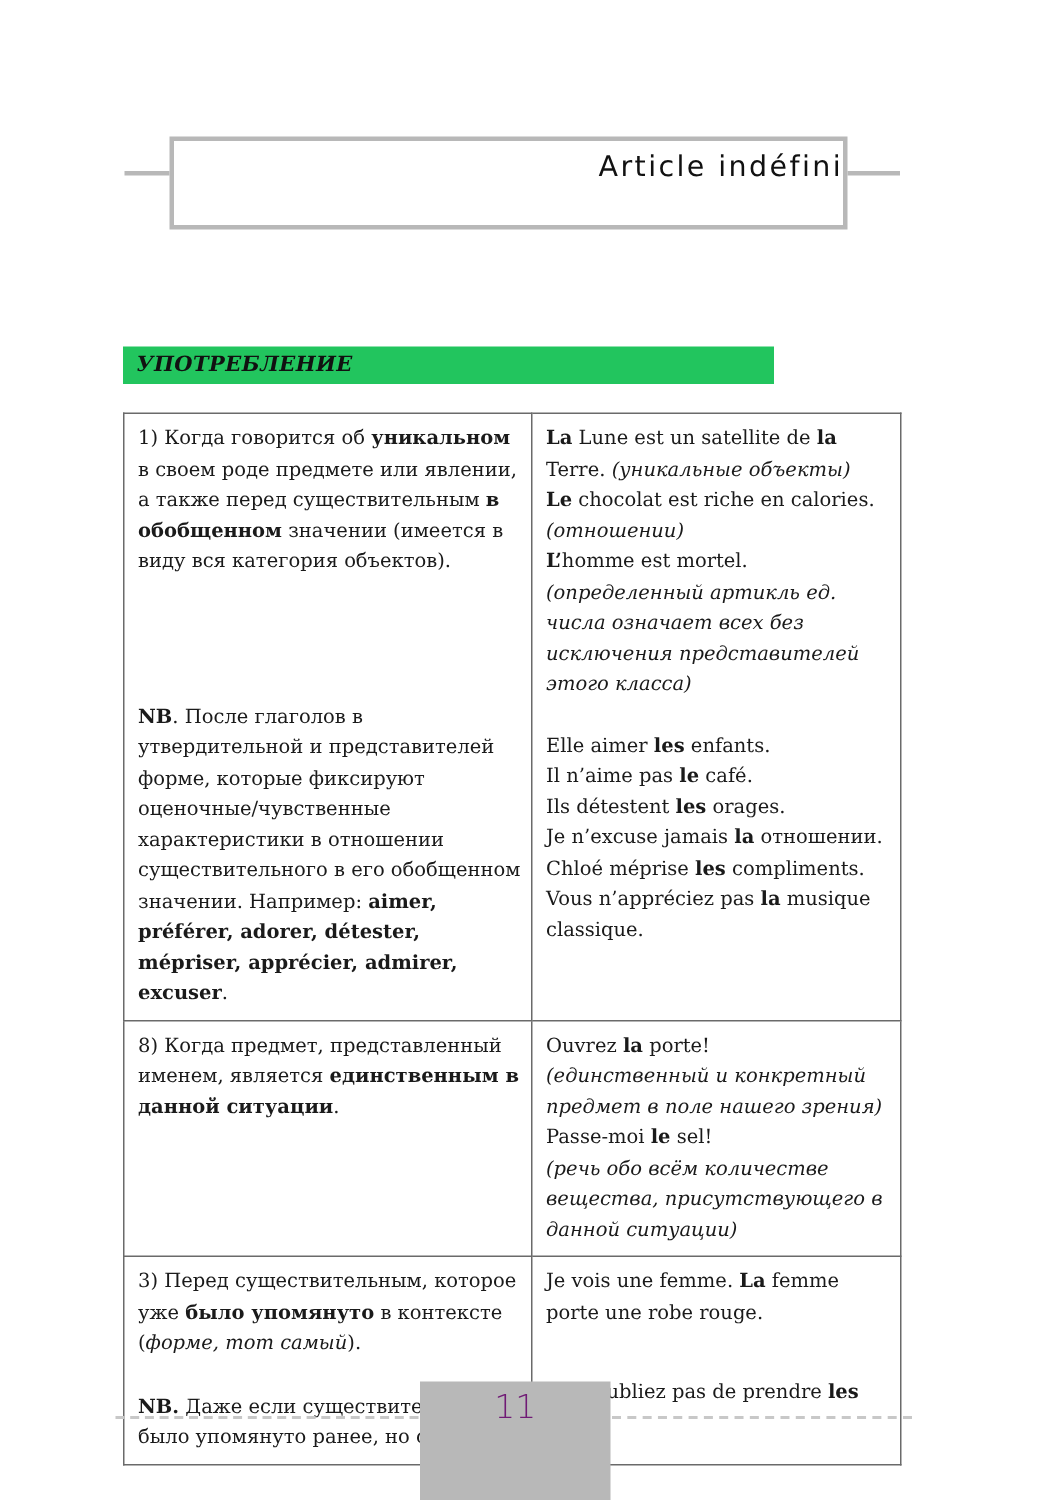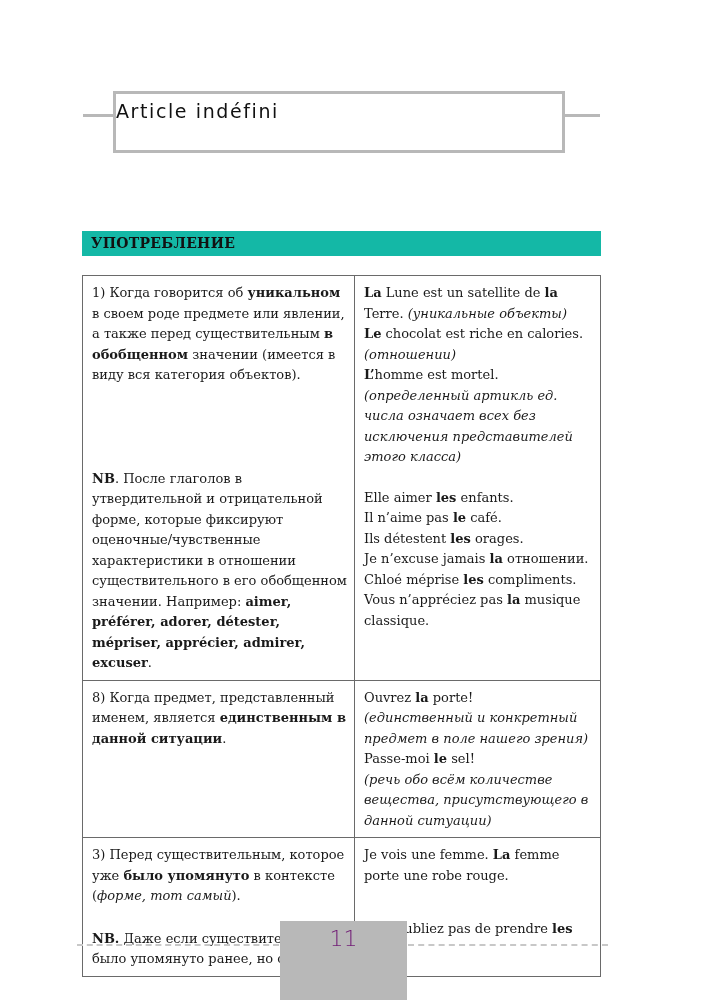--- a/index.html
+++ b/index.html
@@ -1,26 +1,26 @@
 <!DOCTYPE html>
 <html><head>
 <meta charset="utf-8">
 <style>
   html, body { margin:0; padding:0; }
   body { width:702px; height:1000px; background:#ffffff; position:relative; overflow:hidden;
          font-family:"DejaVu Serif", serif; color:#1a1a1a; }
   .title-line { position:absolute; top:114px; height:3px; background:#b8b8b8; }
   .title-box { position:absolute; left:113px; top:91px; width:452px; height:62px;
                border:3px solid #b8b8b8; box-sizing:border-box; background:#fff;
-               text-align:left; font-family:"DejaVu Sans", sans-serif; font-style:italic;
+               text-align:right; font-family:"DejaVu Sans", sans-serif; font-style:italic;
                font-size:19px; letter-spacing:1.6px; line-height:26px; padding-top:4px; color:#111; }
   .title-box .l1 { font-style:normal; }
-  .section { position:absolute; left:82px; top:231px; width:519px; height:25px; background:#14b8a6;
+  .section { position:absolute; left:82px; top:231px; width:434px; height:25px; background:#22c55e;
              font-family:"DejaVu Serif", serif; font-weight:bold; font-size:14px; line-height:25px;
-             padding-left:9px; box-sizing:border-box; letter-spacing:0.3px; color:#111; }
+             padding-left:9px; box-sizing:border-box; letter-spacing:0.3px; color:#111;font-style:italic; }
   table { position:absolute; left:82px; top:275px; width:519px; border-collapse:collapse;
           table-layout:fixed; }
   td { border:1.5px solid #6a6a6a; vertical-align:top; padding:7px 7px 6px 9px;
        font-size:13px; line-height:20.5px; }
   td.left { width:255px; }
   p { margin:0; }
   .gap { height:22px; }
   .it { font-style:italic; }
   .b { font-weight:bold; }
   .footer-dash { position:absolute; top:944px; height:0; border-top:2px dashed #c8c8c8; }
@@ -38,21 +38,21 @@
 </div>
 
 <div class="section">УПОТРЕБЛЕНИЕ</div>
 
 <table>
   <tbody>
       <tr>
     <td class="left">
       <p><span>1) Когда говорится об </span><span class="b">уникальном</span><span> в своем роде предмете или явлении, а также перед существительным </span><span class="b">в обобщенном</span><span> значении (имеется в виду вся категория объектов).</span></p>
       <div style="height:83px"></div>
-      <p style="hyphens:auto;"><span class="b">NB</span><span>. После глаголов в утвердительной и отрицательной форме, которые фиксируют оценочные/чувственные характеристики в отношении существительного в его обобщенном значении. Например: </span><span class="b">aimer, préférer, adorer, détester, mépriser, apprécier, admirer, excuser</span><span>.</span></p>
+      <p style="hyphens:auto;"><span class="b">NB</span><span>. После глаголов в утвердительной и представителей форме, которые фиксируют оценочные/чувственные характеристики в отношении существительного в его обобщенном значении. Например: </span><span class="b">aimer, préférer, adorer, détester, mépriser, apprécier, admirer, excuser</span><span>.</span></p>
     </td>
     <td>
       <p><span class="b">La</span><span> Lune est un satellite de </span><span class="b">la</span><span> Terre. </span><span class="it">(уникальные объекты)</span></p>
       <p><span class="b">Le</span><span> chocolat est riche en calories.</span></p>
       <p class="it">(отношении)</p>
       <p><span class="b">L’</span><span>homme est mortel.</span></p>
       <p class="it">(определенный артикль ед. числа означает всех без исключения представителей этого класса)</p>
       <div style="height:20px"></div>
       <p><span>Elle aimer </span><span class="b">les</span><span> enfants.</span></p>
       <p><span>Il n’aime pas </span><span class="b">le</span><span> café.</span></p>

